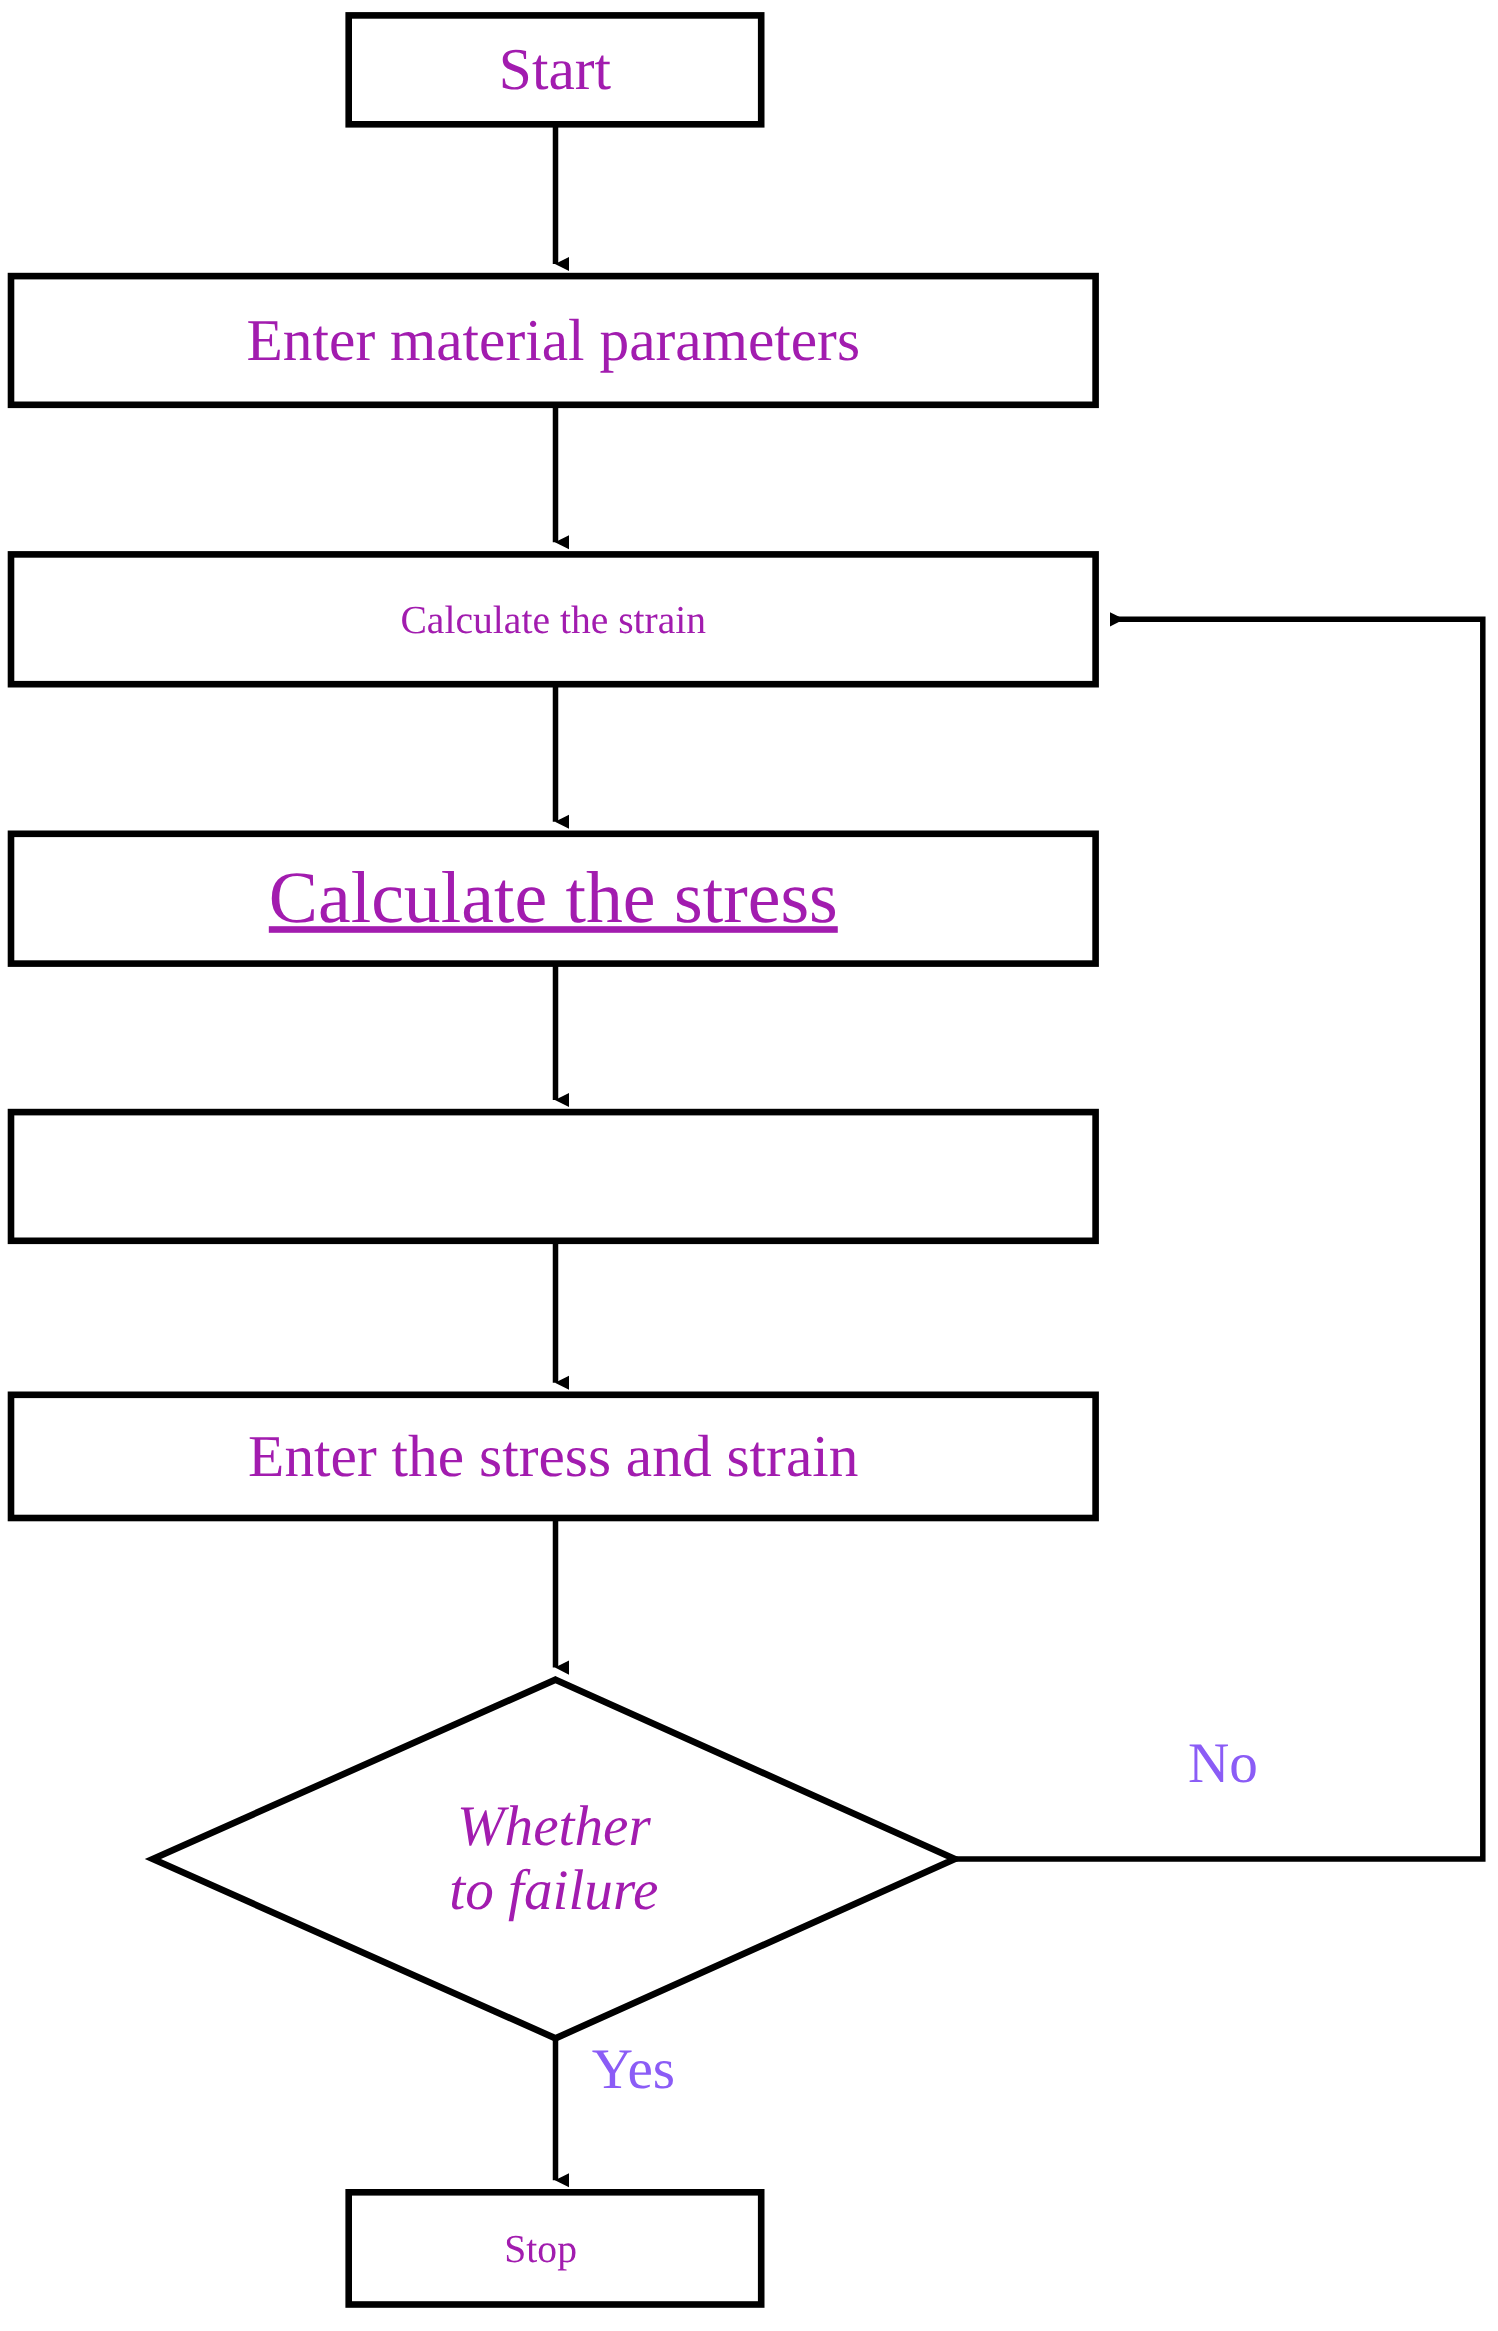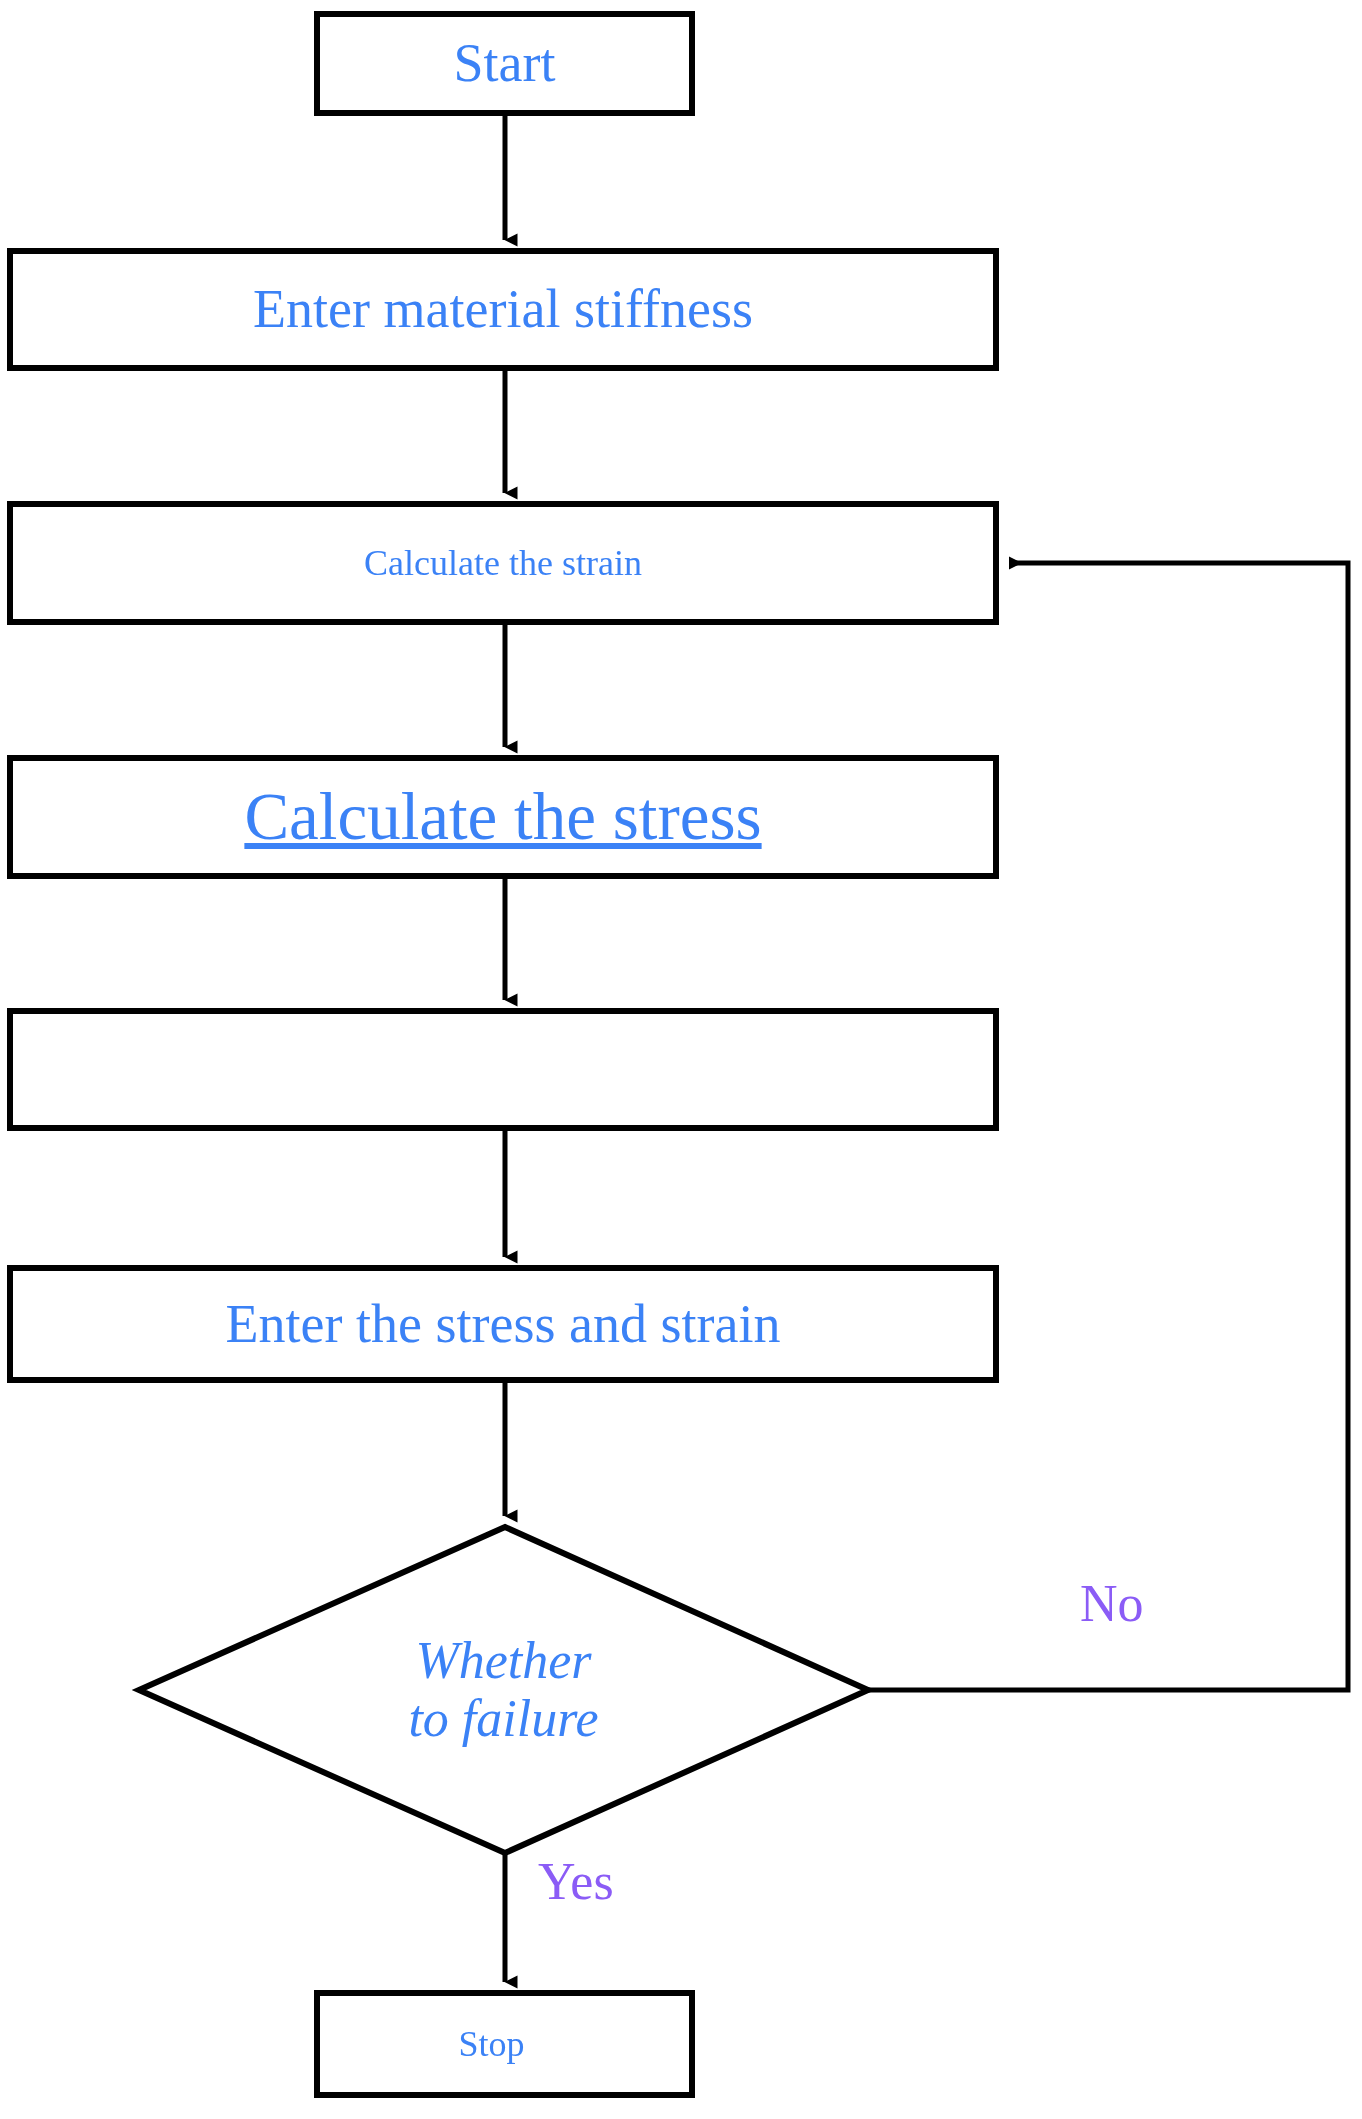--- a/index.html
+++ b/index.html
@@ -20,21 +20,21 @@
     left: 0;
     top: 0;
     width: 1362px;
     height: 2119px;
   }
   .node-text {
     position: absolute;
     display: flex;
     align-items: center;
     justify-content: center;
-    color: #3b82f6;
+    color: #a21caf;
     text-align: center;
     line-height: 1.12;
     white-space: pre-line;
     pointer-events: none;
   }
   .edge-label {
     position: absolute;
     color: #8b5cf6;
     text-align: center;
     line-height: 1;
@@ -95,21 +95,21 @@
 
     <line x1="505" y1="1380" x2="505" y2="1516" stroke="#000000" stroke-width="5" marker-end="url(#arrow-down)"></line>
 
     <polyline points="868,1690 1348,1690 1348,563 1010,563" fill="none" stroke="#000000" stroke-width="5" marker-end="url(#arrow-left)"></polyline>
 
     <line x1="505" y1="1853" x2="505" y2="1982" stroke="#000000" stroke-width="5" marker-end="url(#arrow-down)"></line>
   </svg>
 
   <div class="node-text t-start">Start</div>
 
-  <div class="node-text t-enter">Enter material stiffness</div>
+  <div class="node-text t-enter">Enter material parameters</div>
 
   <div class="node-text t-strain">Calculate the strain</div>
 
   <div class="node-text t-stress">Calculate the stress</div>
 
 
   <div class="node-text t-update">Enter the stress and strain</div>
 
   <div class="node-text t-decision">Whether
 to failure</div>

